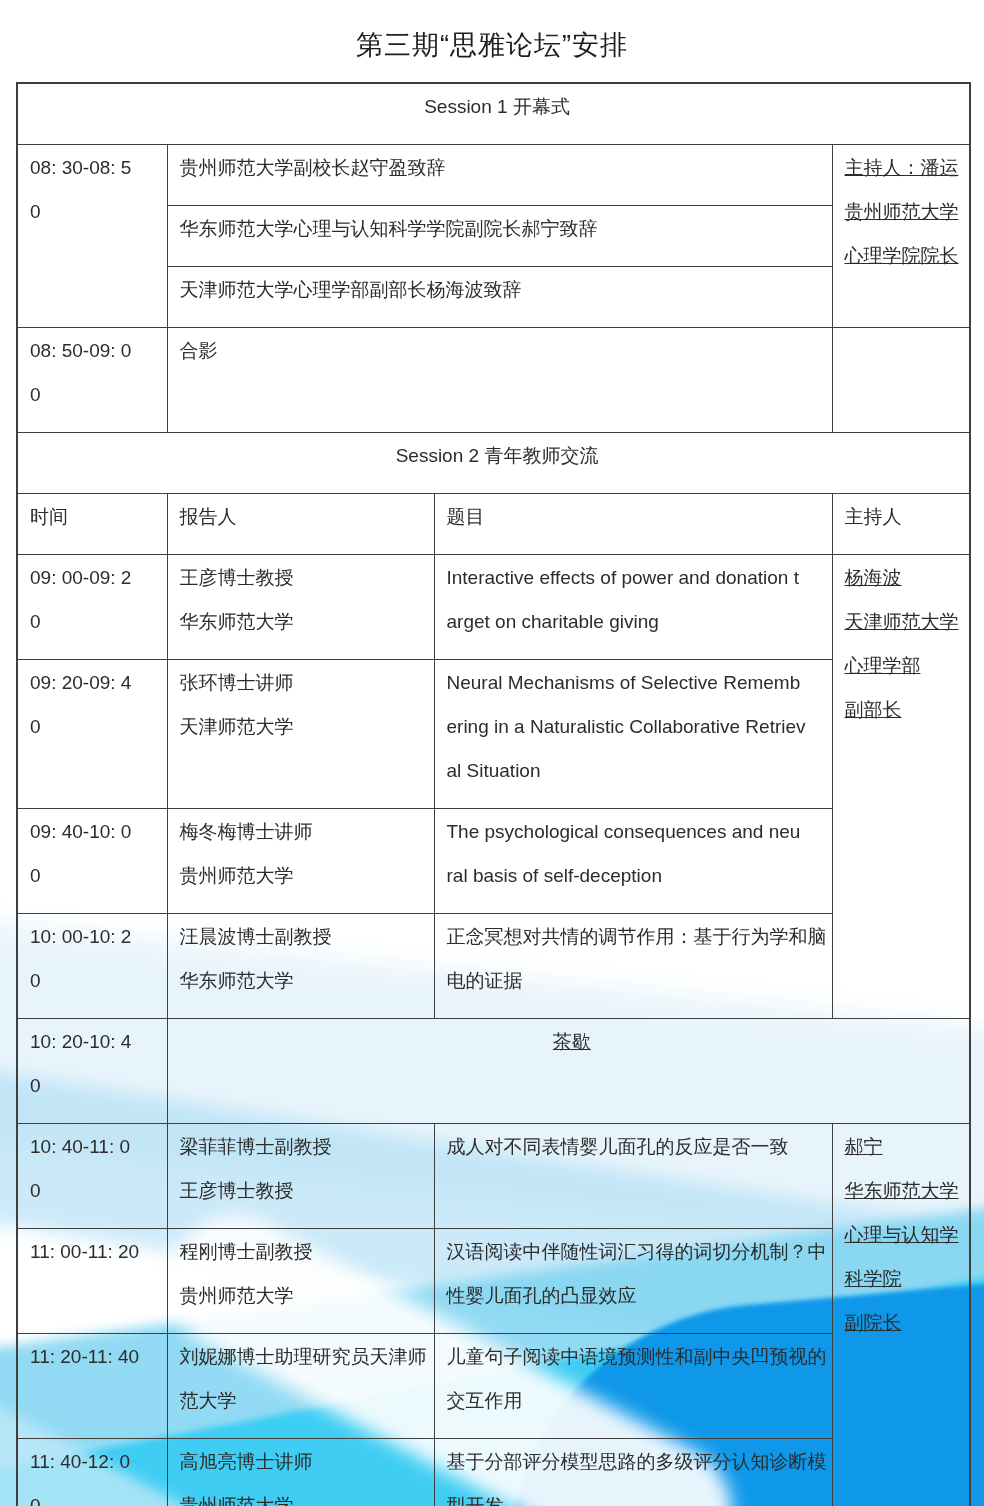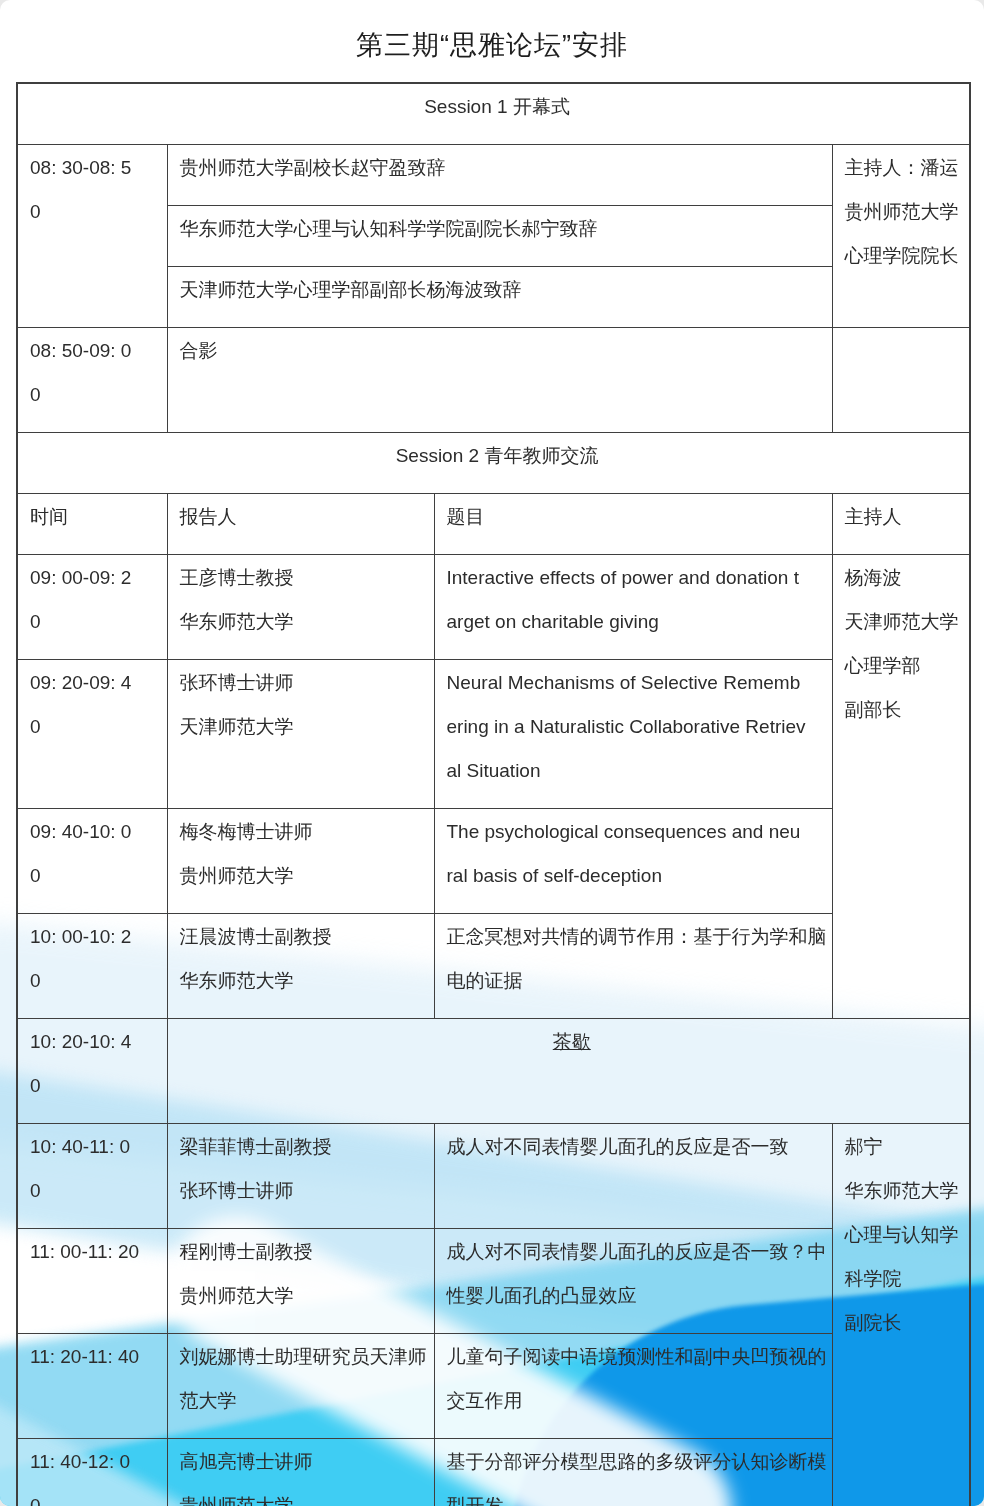--- a/index.html
+++ b/index.html
@@ -1,21 +1,20 @@
 <!DOCTYPE html>
 <html style="--page-bg: #ffffff; --text: #2d2d2d; --border: #3f3f3f; --wave-faint: #d7ecf8; --wave-light: #a9dcf4; --wave-mid: #7fd4f1; --wave-cyan: #3fcdf3; --wave-azure: #0f98e9; --wave-lightest: #bfe9f8; --wave-white: #ffffff;"><head>
 <meta charset="utf-8">
 <style>
   html,body { margin:0; padding:0; background:#e9e9e9; }
   .page {
     position:relative; width:984px; height:1506px; margin:0 auto;
     background:var(--page-bg,#ffffff); overflow:hidden;
     font-family:"Liberation Sans","DejaVu Sans",sans-serif;
     color:var(--text,#2d2d2d);
-    border-radius:10px;
   }
   
   .bg { position:absolute; inset:0; z-index:0; }
   .wave { position:absolute; }
   .w1 { left:-120px; top:985px;  width:1400px; height:220px; background:var(--wave-faint,#d7ecf8);  opacity:.55; transform:rotate(6deg);  filter:blur(12px); border-radius:110px; }
   .w2 { left:-120px; top:1165px; width:1400px; height:150px; background:var(--wave-light,#a9dcf4);  opacity:.6;  transform:rotate(9deg);  filter:blur(9px);  border-radius:80px; }
   .w3 { left:-160px; top:1265px; width:1500px; height:260px; background:var(--wave-mid,#7fd4f1);    opacity:.85; transform:rotate(-8deg); filter:blur(6px);  border-radius:120px; }
   .w4 { left:-120px; top:1350px; width:1500px; height:420px; background:var(--wave-cyan,#3fcdf3);   transform:rotate(-11deg); filter:blur(3px); border-radius:60px; }
   .w5 { right:-140px; top:1300px; width:620px; height:420px; background:var(--wave-azure,#0f98e9);  border-radius:260px 0 0 0; transform:rotate(-5deg); filter:blur(2px); }
   .w6 { left:140px; top:1330px;  width:620px; height:135px;  background:var(--wave-white,#ffffff);  opacity:.9;  transform:rotate(28deg); filter:blur(9px); border-radius:70px; }
@@ -36,21 +35,21 @@
   table.sched td {
     border:1px solid var(--border,#3f3f3f);
     vertical-align:top;
     font-size:19px; line-height:44px;
     padding:1px 5px 15px 12px;
     white-space:pre-line; word-break:break-all;
     background:transparent; color:#2c2c2c;
   }
   td.shead { text-align:center; font-size:20px; padding-left:5px; line-height:42px; }
   td.colhead { font-size:20px; }
-  td.host { vertical-align:middle; }
+  td.host { vertical-align:middle;text-decoration:underline; }
   td.center { text-align:center;text-decoration:underline; }
 </style>
 </head>
 <body>
 
 <div class="page">
 
   <div class="bg">
     <div class="wave w1"></div>
     <div class="wave w2"></div>
@@ -149,33 +148,33 @@
       <tr style="height:91px">
         <td>10: 20-10: 4
 0</td>
         <td colspan="3" class="center">茶歇</td>
       </tr>
 
       <tr style="height:90px">
         <td>10: 40-11: 0
 0</td>
         <td>梁菲菲博士副教授
-张环博士讲师</td>
+王彦博士教授</td>
         <td>成人对不同表情婴儿面孔的反应是否一致</td>
         <td rowspan="4" class="host">郝宁
 华东师范大学
 心理与认知学
 科学院
 副院长</td>
       </tr>
       <tr style="height:90px">
         <td>11: 00-11: 20</td>
         <td>程刚博士副教授
 贵州师范大学</td>
-        <td>成人对不同表情婴儿面孔的反应是否一致？中
+        <td>汉语阅读中伴随性词汇习得的词切分机制？中
 性婴儿面孔的凸显效应</td>
       </tr>
       <tr style="height:90px">
         <td>11: 20-11: 40</td>
         <td>刘妮娜博士助理研究员天津师
 范大学</td>
         <td>儿童句子阅读中语境预测性和副中央凹预视的
 交互作用</td>
       </tr>
       <tr style="height:86px">

